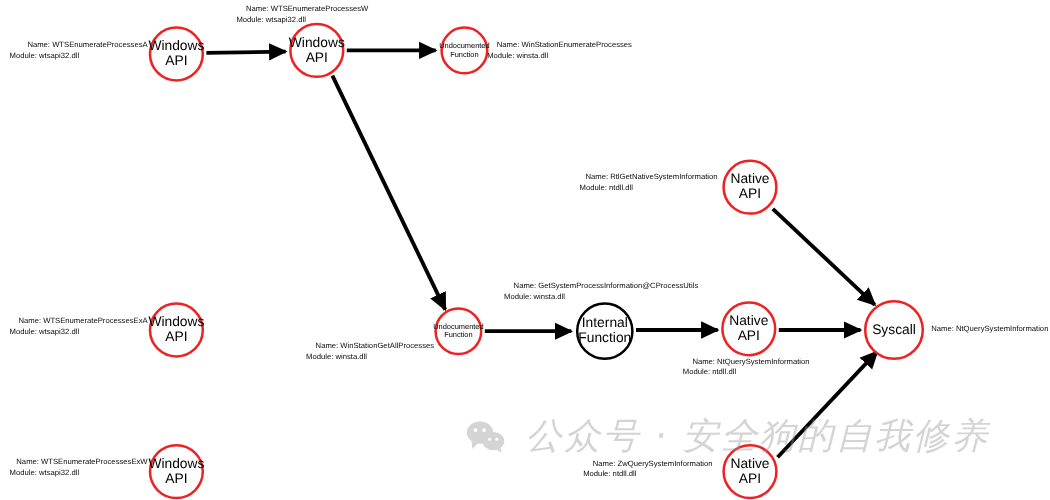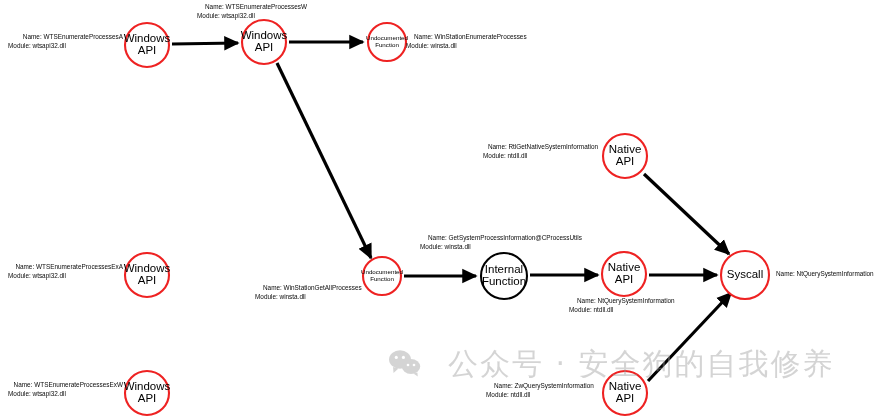--- a/index.html
+++ b/index.html
@@ -48,23 +48,25 @@
     font-size: 6.4px;
     fill: #0a0a0a;
   }
   .annot-text.align-right { text-anchor: end; }
   .annot-text.align-left { text-anchor: start; }
   #watermark {
     position: absolute;
     left: 388px;
     top: 349px;
     display: flex;
-    gap: 26px;
+    align-items: center;
+    gap: 16px;
     opacity: 0.42;
     pointer-events: none;
+    font-style: italic;
   }
   #watermark .wm-text {
     font-family: "DejaVu Sans", sans-serif;
     font-size: 30px;
     color: #9b9b9b;
     letter-spacing: 2px;
     white-space: nowrap;
     line-height: 1;
   }
   #watermark .wm-logo { display: block; }

